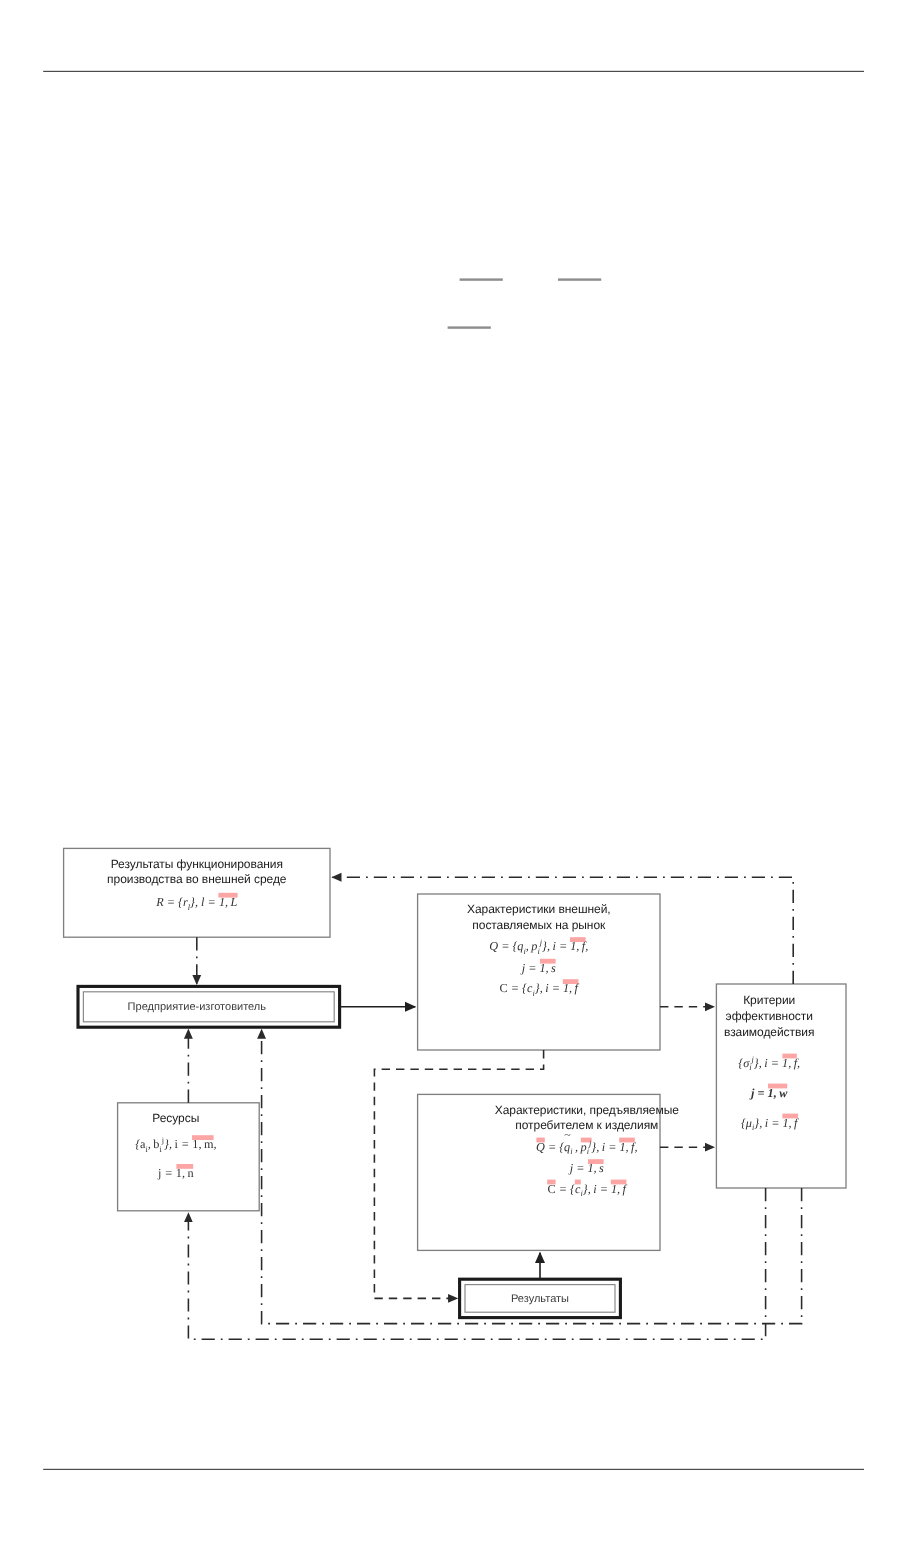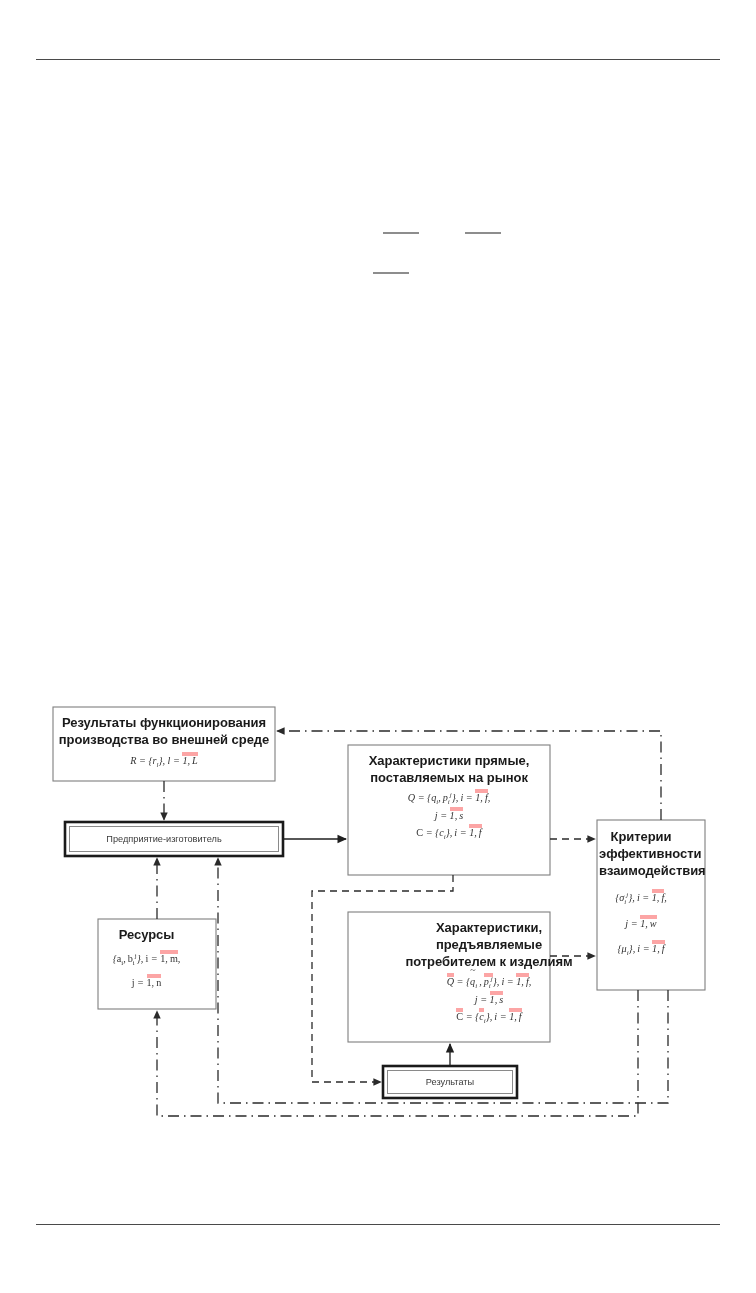--- a/index.html
+++ b/index.html
@@ -84,22 +84,22 @@
   }
 
   
   .node-text {
     position: absolute;
     text-align: center;
     line-height: 1.32;
     pointer-events: none;
   }
   .node-title {
-    font-weight: bold;
-    font-size: 13px;
+    font-weight: normal;
+    font-size: 10px;
     color: #1a1a1a;
     letter-spacing: -0.05px;
   }
   .node-plain {
     font-size: 9.2px;
     color: #3a3a3a;
   }
   .formula {
     font-family: "Liberation Serif", serif;
     font-style: italic;
@@ -252,21 +252,21 @@
     <div class="node-title">Ресурсы</div>
     <div class="formula" style="margin-top:7px;">
       {<span class="up">a</span><sub><span class="up">i</span></sub>, <span class="up">b</span><sub><span class="up">i</span></sub><sup><span class="up">j</span></sup>}, <span class="up">i</span> = <span class="ov"><span class="up">1, m</span></span>,
     </div>
     <div class="formula" style="margin-top:8px;">
       <span class="up">j</span> = <span class="ov"><span class="up">1, n</span></span>
     </div>
   </div>
 
   <div class="node-text" style="left:350px; top:752px; width:198px;">
-    <div class="node-title">Характеристики прямые,</div>
+    <div class="node-title">Характеристики внешней,</div>
     <div class="node-title">поставляемых на рынок</div>
     <div class="formula" style="margin-top:3px;">
       <i>Q</i> = {<i>q</i><sub><i>i</i></sub>, <i>p</i><sub><i>i</i></sub><sup><i>j</i></sup>}, <i>i</i> = <span class="ov">1, <i>f</i></span>,
     </div>
     <div class="formula" style="margin-top:1px;">
       <i>j</i> = <span class="ov">1, <i>s</i></span>
     </div>
     <div class="formula" style="margin-top:1px;">
       <span class="up">C</span> = {<i>c</i><sub><i>i</i></sub>}, <i>i</i> = <span class="ov">1, <i>f</i></span>
     </div>
@@ -290,21 +290,21 @@
     <span>Результаты</span>
   </div>
 
   <div class="node-text" style="left:599px; top:828px; width:84px;">
     <div class="node-title">Критерии</div>
     <div class="node-title">эффективности</div>
     <div class="node-title">взаимодействия</div>
     <div class="formula" style="margin-top:10px;">
       {<i>σ</i><sub><i>i</i></sub><sup><i>j</i></sup>}, <i>i</i> = <span class="ov">1, <i>f</i></span>,
     </div>
-    <div class="formula" style="margin-top:9px;">
+    <div class="formula" style="margin-top:9px;font-weight:bold;">
       <i>j</i> = <span class="ov">1, <i>w</i></span>
     </div>
     <div class="formula" style="margin-top:9px;">
       {<i>μ</i><sub><i>i</i></sub>}, <i>i</i> = <span class="ov">1, <i>f</i></span>
     </div>
   </div>
 
 
 </div>
 

